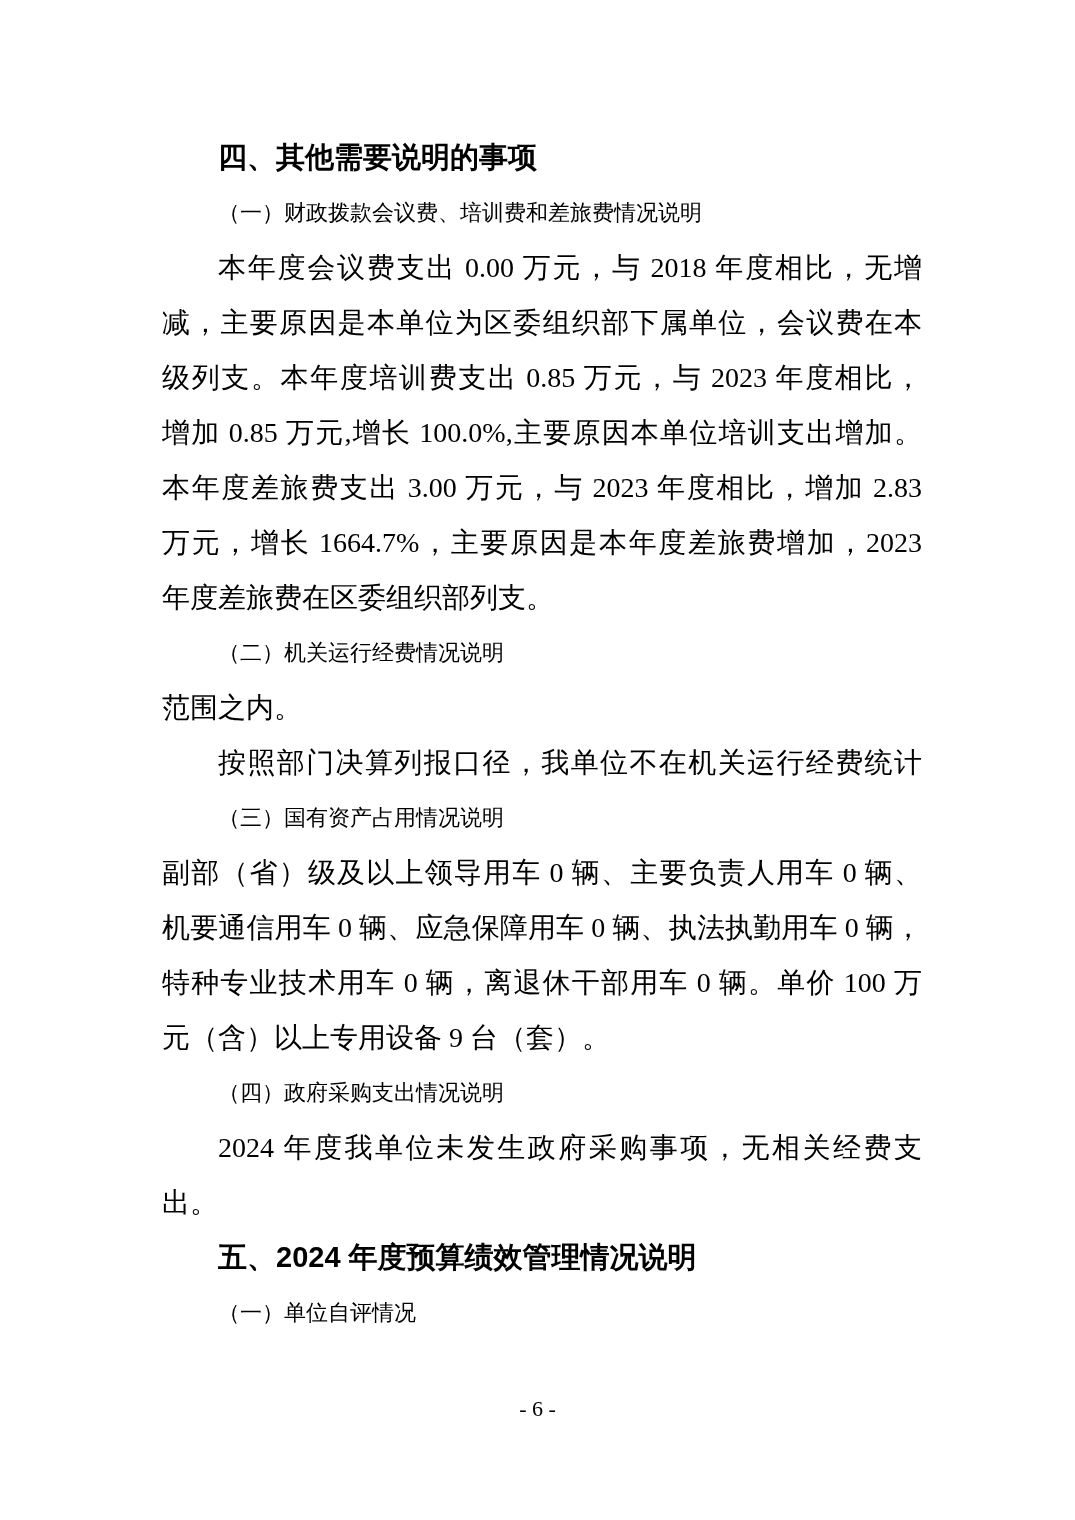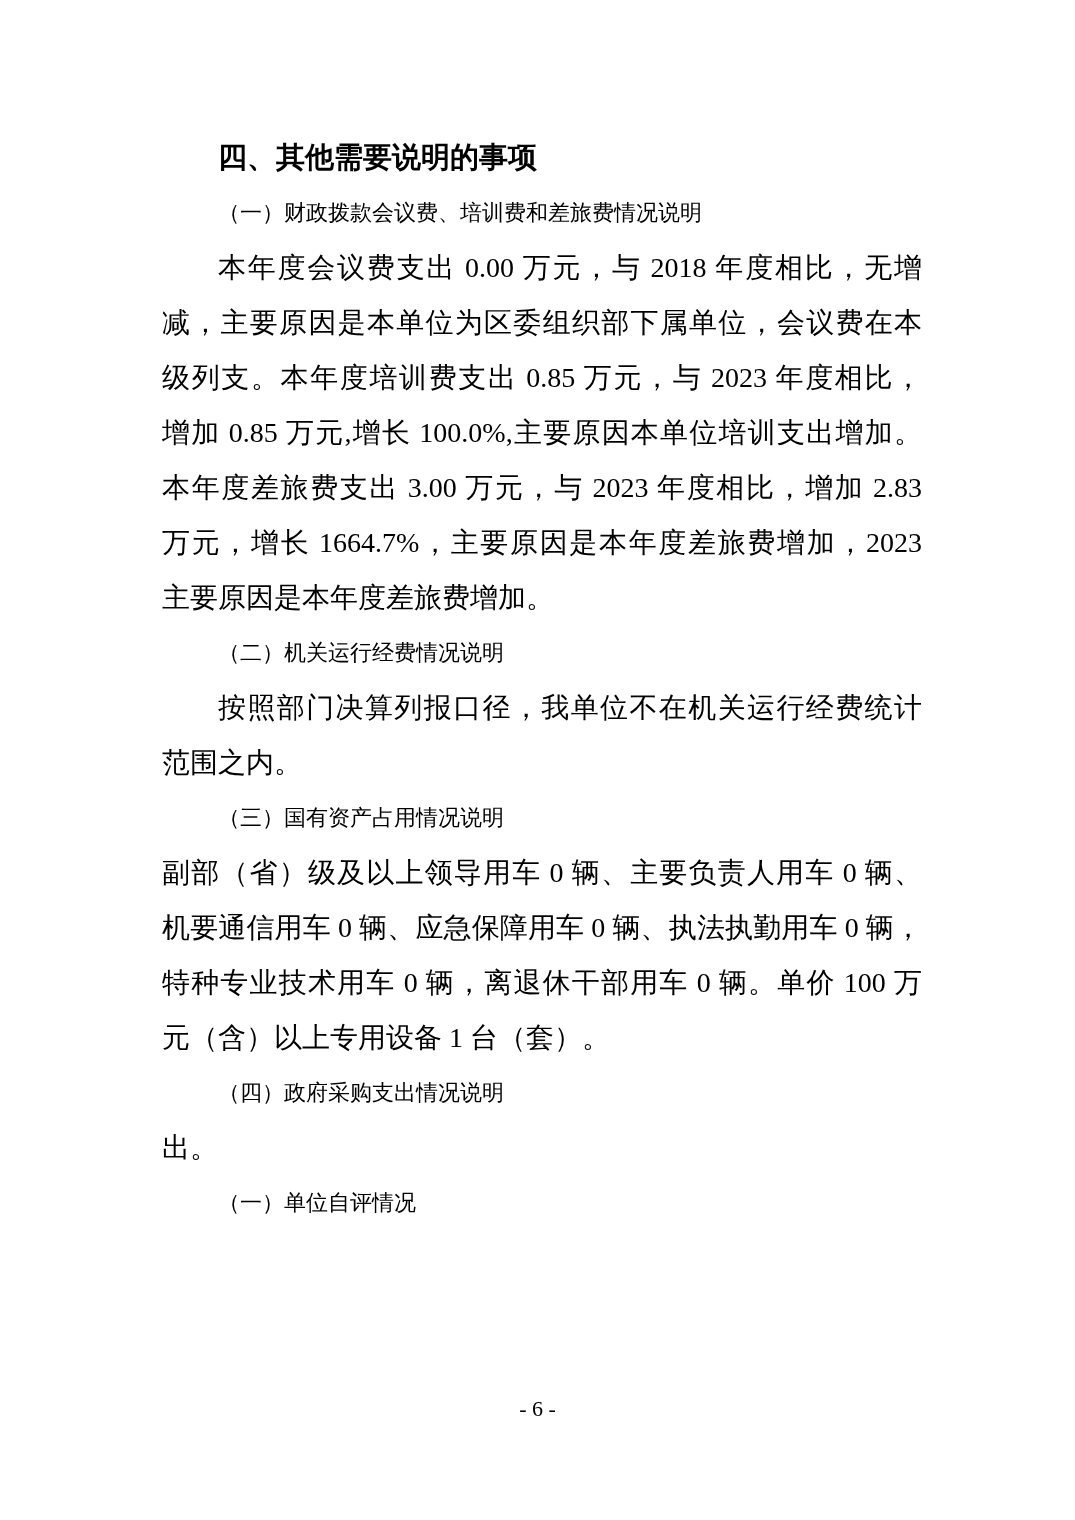--- a/index.html
+++ b/index.html
@@ -73,27 +73,29 @@
 <div class="page">
   <div class="doc-body" id="doc-body">
       <div class="line heading-line">四、其他需要说明的事项</div>
       <div class="line subheading-line">（一）财政拨款会议费、培训费和差旅费情况说明</div>
       <div class="line para-line first">本年度会议费支出 0.00 万元，与 2018 年度相比，无增</div>
       <div class="line para-line">减，主要原因是本单位为区委组织部下属单位，会议费在本</div>
       <div class="line para-line">级列支。本年度培训费支出 0.85 万元，与 2023 年度相比，</div>
       <div class="line para-line">增加 0.85 万元,增长 100.0%,主要原因本单位培训支出增加。</div>
       <div class="line para-line">本年度差旅费支出 3.00 万元，与 2023 年度相比，增加 2.83</div>
       <div class="line para-line">万元，增长 1664.7%，主要原因是本年度差旅费增加，2023</div>
-      <div class="line para-line last">主要原因是本年度差旅费增加。</div>
+      <div class="line para-line last">年度差旅费在区委组织部列支。</div>
       <div class="line subheading-line">（二）机关运行经费情况说明</div>
+      <div class="line para-line last">范围之内。</div>
       <div class="line para-line first">按照部门决算列报口径，我单位不在机关运行经费统计</div>
-      <div class="line para-line last">范围之内。</div>
       <div class="line subheading-line">（三）国有资产占用情况说明</div>
       <div class="line para-line">副部（省）级及以上领导用车 0 辆、主要负责人用车 0 辆、</div>
       <div class="line para-line">机要通信用车 0 辆、应急保障用车 0 辆、执法执勤用车 0 辆，</div>
       <div class="line para-line">特种专业技术用车 0 辆，离退休干部用车 0 辆。单价 100 万</div>
-      <div class="line para-line last">元（含）以上专用设备 1 台（套）。</div>
+      <div class="line para-line last">元（含）以上专用设备 9 台（套）。</div>
       <div class="line subheading-line">（四）政府采购支出情况说明</div>
+      <div class="line para-line first">2024 年度我单位未发生政府采购事项，无相关经费支</div>
       <div class="line para-line last">出。</div>
+      <div class="line heading-line">五、2024 年度预算绩效管理情况说明</div>
       <div class="line subheading-line">（一）单位自评情况</div>
     </div>
   <div class="footer">- 6 -</div>
 </div>
 
 </body></html>

